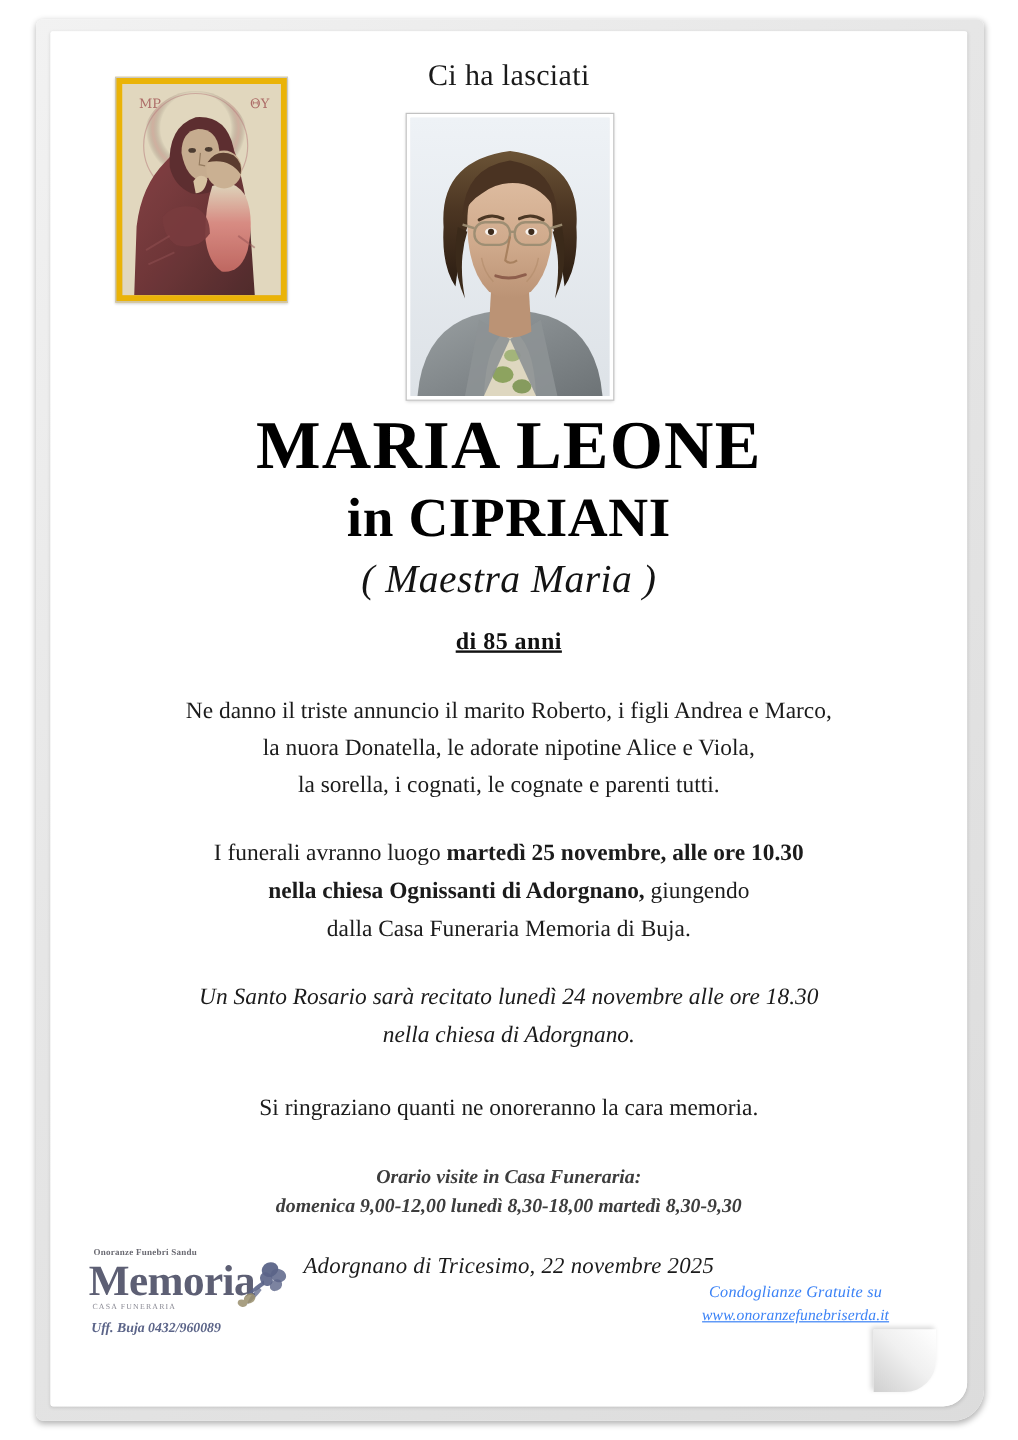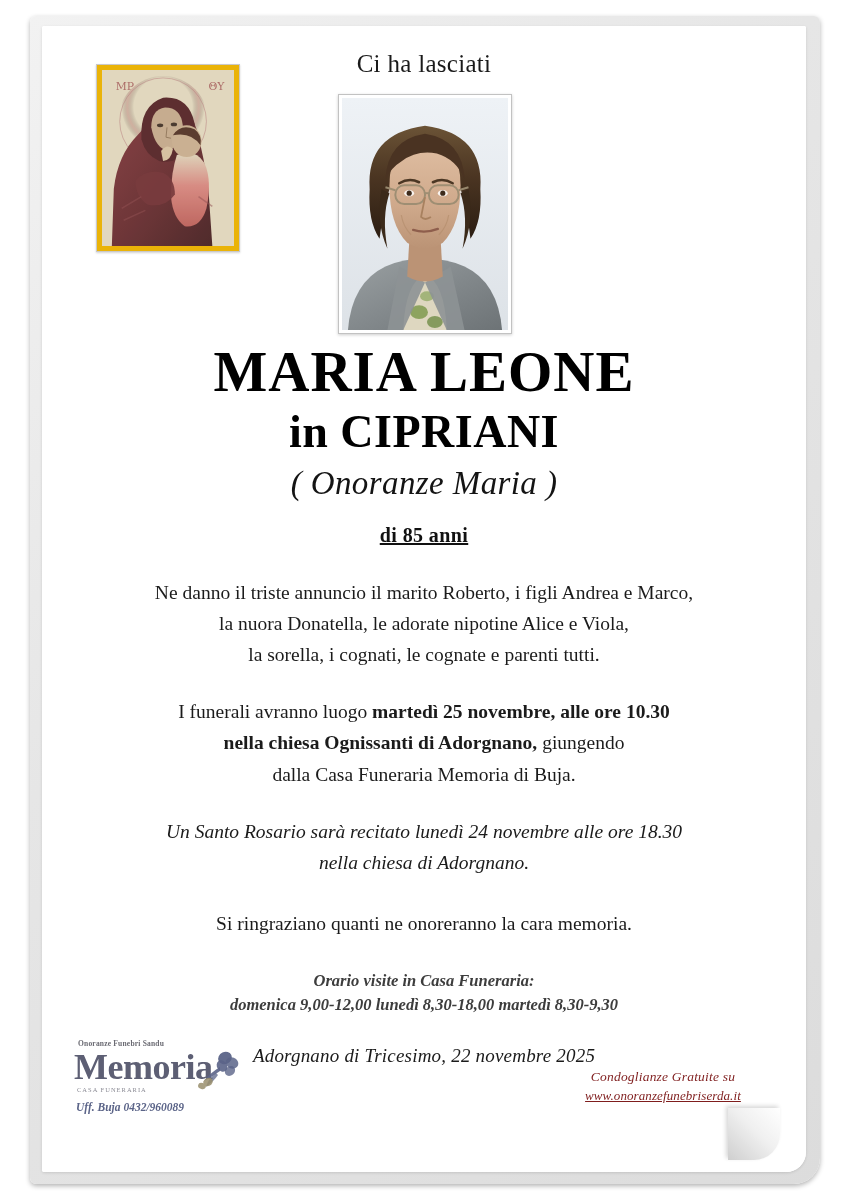--- a/index.html
+++ b/index.html
@@ -253,21 +253,21 @@
     font-size: 19px;
     color: #1b1b1b;
     letter-spacing: 0.2px;
   }
 
   .condolences {
     position: absolute;
     right: 4px;
     top: 34px;
     text-align: center;
-    color: #7f1d1d;
+    color: #3b82f6;
     width: 230px;
   }
   .cond-line {
     font-style: italic;
     font-size: 13.5px;
     letter-spacing: 0.2px;
   }
   .cond-url {
     font-style: italic;
     font-size: 13px;
@@ -417,21 +417,21 @@
 
             <path d="M40 92 Q34 126 46 152 Q40 120 48 96 Z" fill="#3b2a1a"></path>
             <path d="M128 92 Q134 126 122 152 Q128 120 120 96 Z" fill="#3b2a1a"></path>
           </svg>
         </div>
       </div>
     </div>
 
     <div class="name-main">MARIA LEONE</div>
     <div class="name-sub">in CIPRIANI</div>
-    <div class="nickname">( Onoranze Maria )</div>
+    <div class="nickname">( Maestra Maria )</div>
     <div class="age">di 85 anni</div>
 
     <div class="para announce">
       <div>Ne danno il triste annuncio il marito Roberto, i figli Andrea e Marco,</div>
       <div>la nuora Donatella, le adorate nipotine Alice e Viola,</div>
       <div>la sorella, i cognati, le cognate e parenti tutti.</div>
     </div>
 
     <div class="para funeral">
       <div><span>I funerali avranno luogo </span><b>martedì 25 novembre, alle ore 10.30</b></div>

